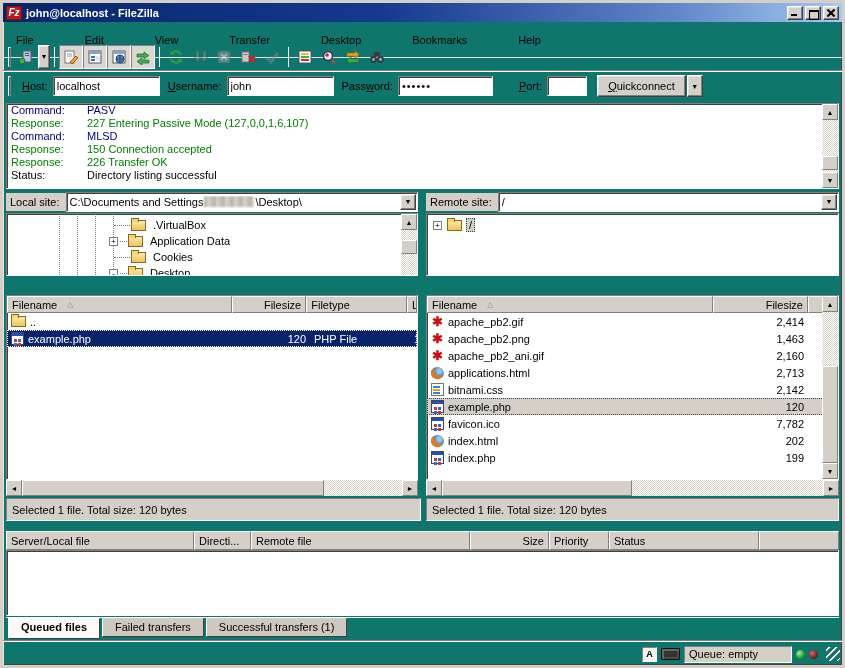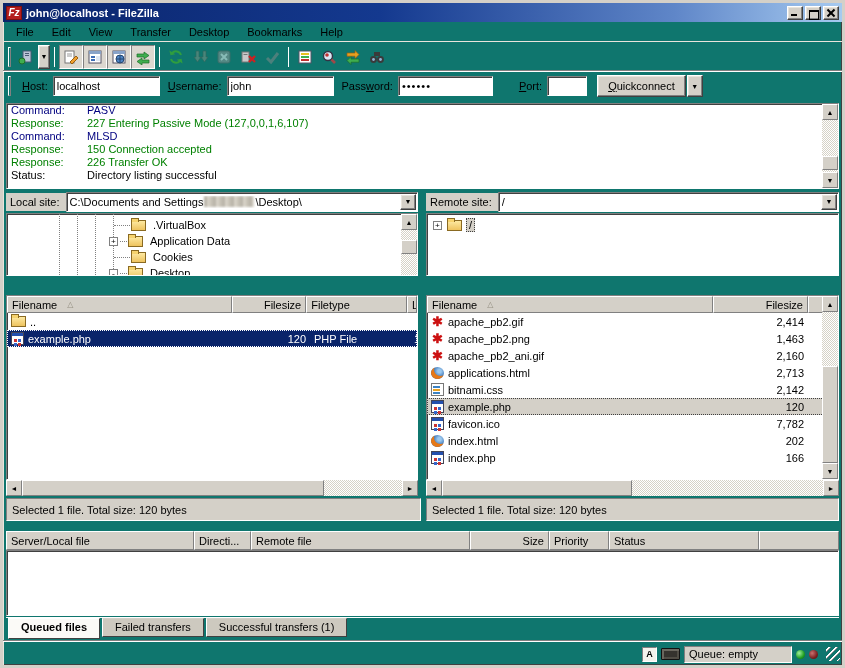--- a/index.html
+++ b/index.html
@@ -22,21 +22,21 @@
   .title { color:#fff; font-weight:bold; font-size:11px; flex:1; white-space:nowrap; }
   .winbtns { display:flex; gap:2px; }
   .wbtn { width:16px; height:14px; position:relative; cursor:default; }
   .wbtn.min::after { content:""; position:absolute; left:3px; bottom:3px; width:6px; height:2px; background:#000; }
   .wbtn.max::after { content:""; position:absolute; left:3px; top:3px; width:8px; height:7px; border:1px solid #000; border-top-width:2px; }
   .wbtn.close::before, .wbtn.close::after { content:""; position:absolute; left:2px; top:5px; width:10px; height:2px; background:#000; }
   .wbtn.close::before { transform:rotate(45deg); }
   .wbtn.close::after  { transform:rotate(-45deg); }
 
   
-  .menubar { position:absolute; left:0; top:19px; right:0; height:20px; display:flex; align-items:center; padding-left:4px; border-bottom:1px solid #e8e4dc; }
+  .menubar { position:absolute; left:0; top:19px; right:0; height:36px; display:flex; align-items:center; padding-left:4px; border-bottom:1px solid #e8e4dc;gap:33px; }
   .mitem { padding:2px 9px; }
   .toolbar { position:absolute; left:0; top:40px; right:0; height:27px; display:flex; align-items:center; padding-left:2px; }
   .grip { width:3px; height:20px; border:1px solid; border-color:#fff #808080 #808080 #fff; margin:0 3px; }
   .tsep { width:1px; height:20px; background:#808080; border-right:1px solid #fff; margin:0 4px; }
   .tbtn { width:24px; height:24px; display:flex; align-items:center; justify-content:center; }
   .tbtn.pressed { border:1px solid; border-color:#808080 #fff #fff #808080; background:#dcd8d0; }
   .tbtn.dim svg { filter:grayscale(85%); opacity:.5; }
   .darr { width:12px; height:24px; display:flex; align-items:center; justify-content:center; font-size:7px; }
 
   .quickbar { position:absolute; left:0; top:67px; right:0; height:31px; display:flex; align-items:center;
@@ -485,21 +485,21 @@
           <span class="fi i-html"></span>
           <span>index.html</span>
         </span>
       <span class="cell num" style="width:95px">202</span>
     </div>
     <div class="lrow">
       <span class="cell" style="width:286px">
           <span class="fi i-php"></span>
           <span>index.php</span>
         </span>
-      <span class="cell num" style="width:95px">166</span>
+      <span class="cell num" style="width:95px">199</span>
     </div>
     <div class="vsb" style="right:0; top:0; height:183px;">
       <span class="sbb thinraised" style="top:0;">▲</span>
       <span class="sbthumb thinraised" style="top:70px; left:0; width:16px; height:97px;"></span>
       <span class="sbb thinraised" style="bottom:0;">▼</span>
     </div>
   </div>
 
   <div class="hsb" style="left:3px; top:477px; width:412px;">
     <span class="sbb thinraised" style="left:0;">◄</span>

